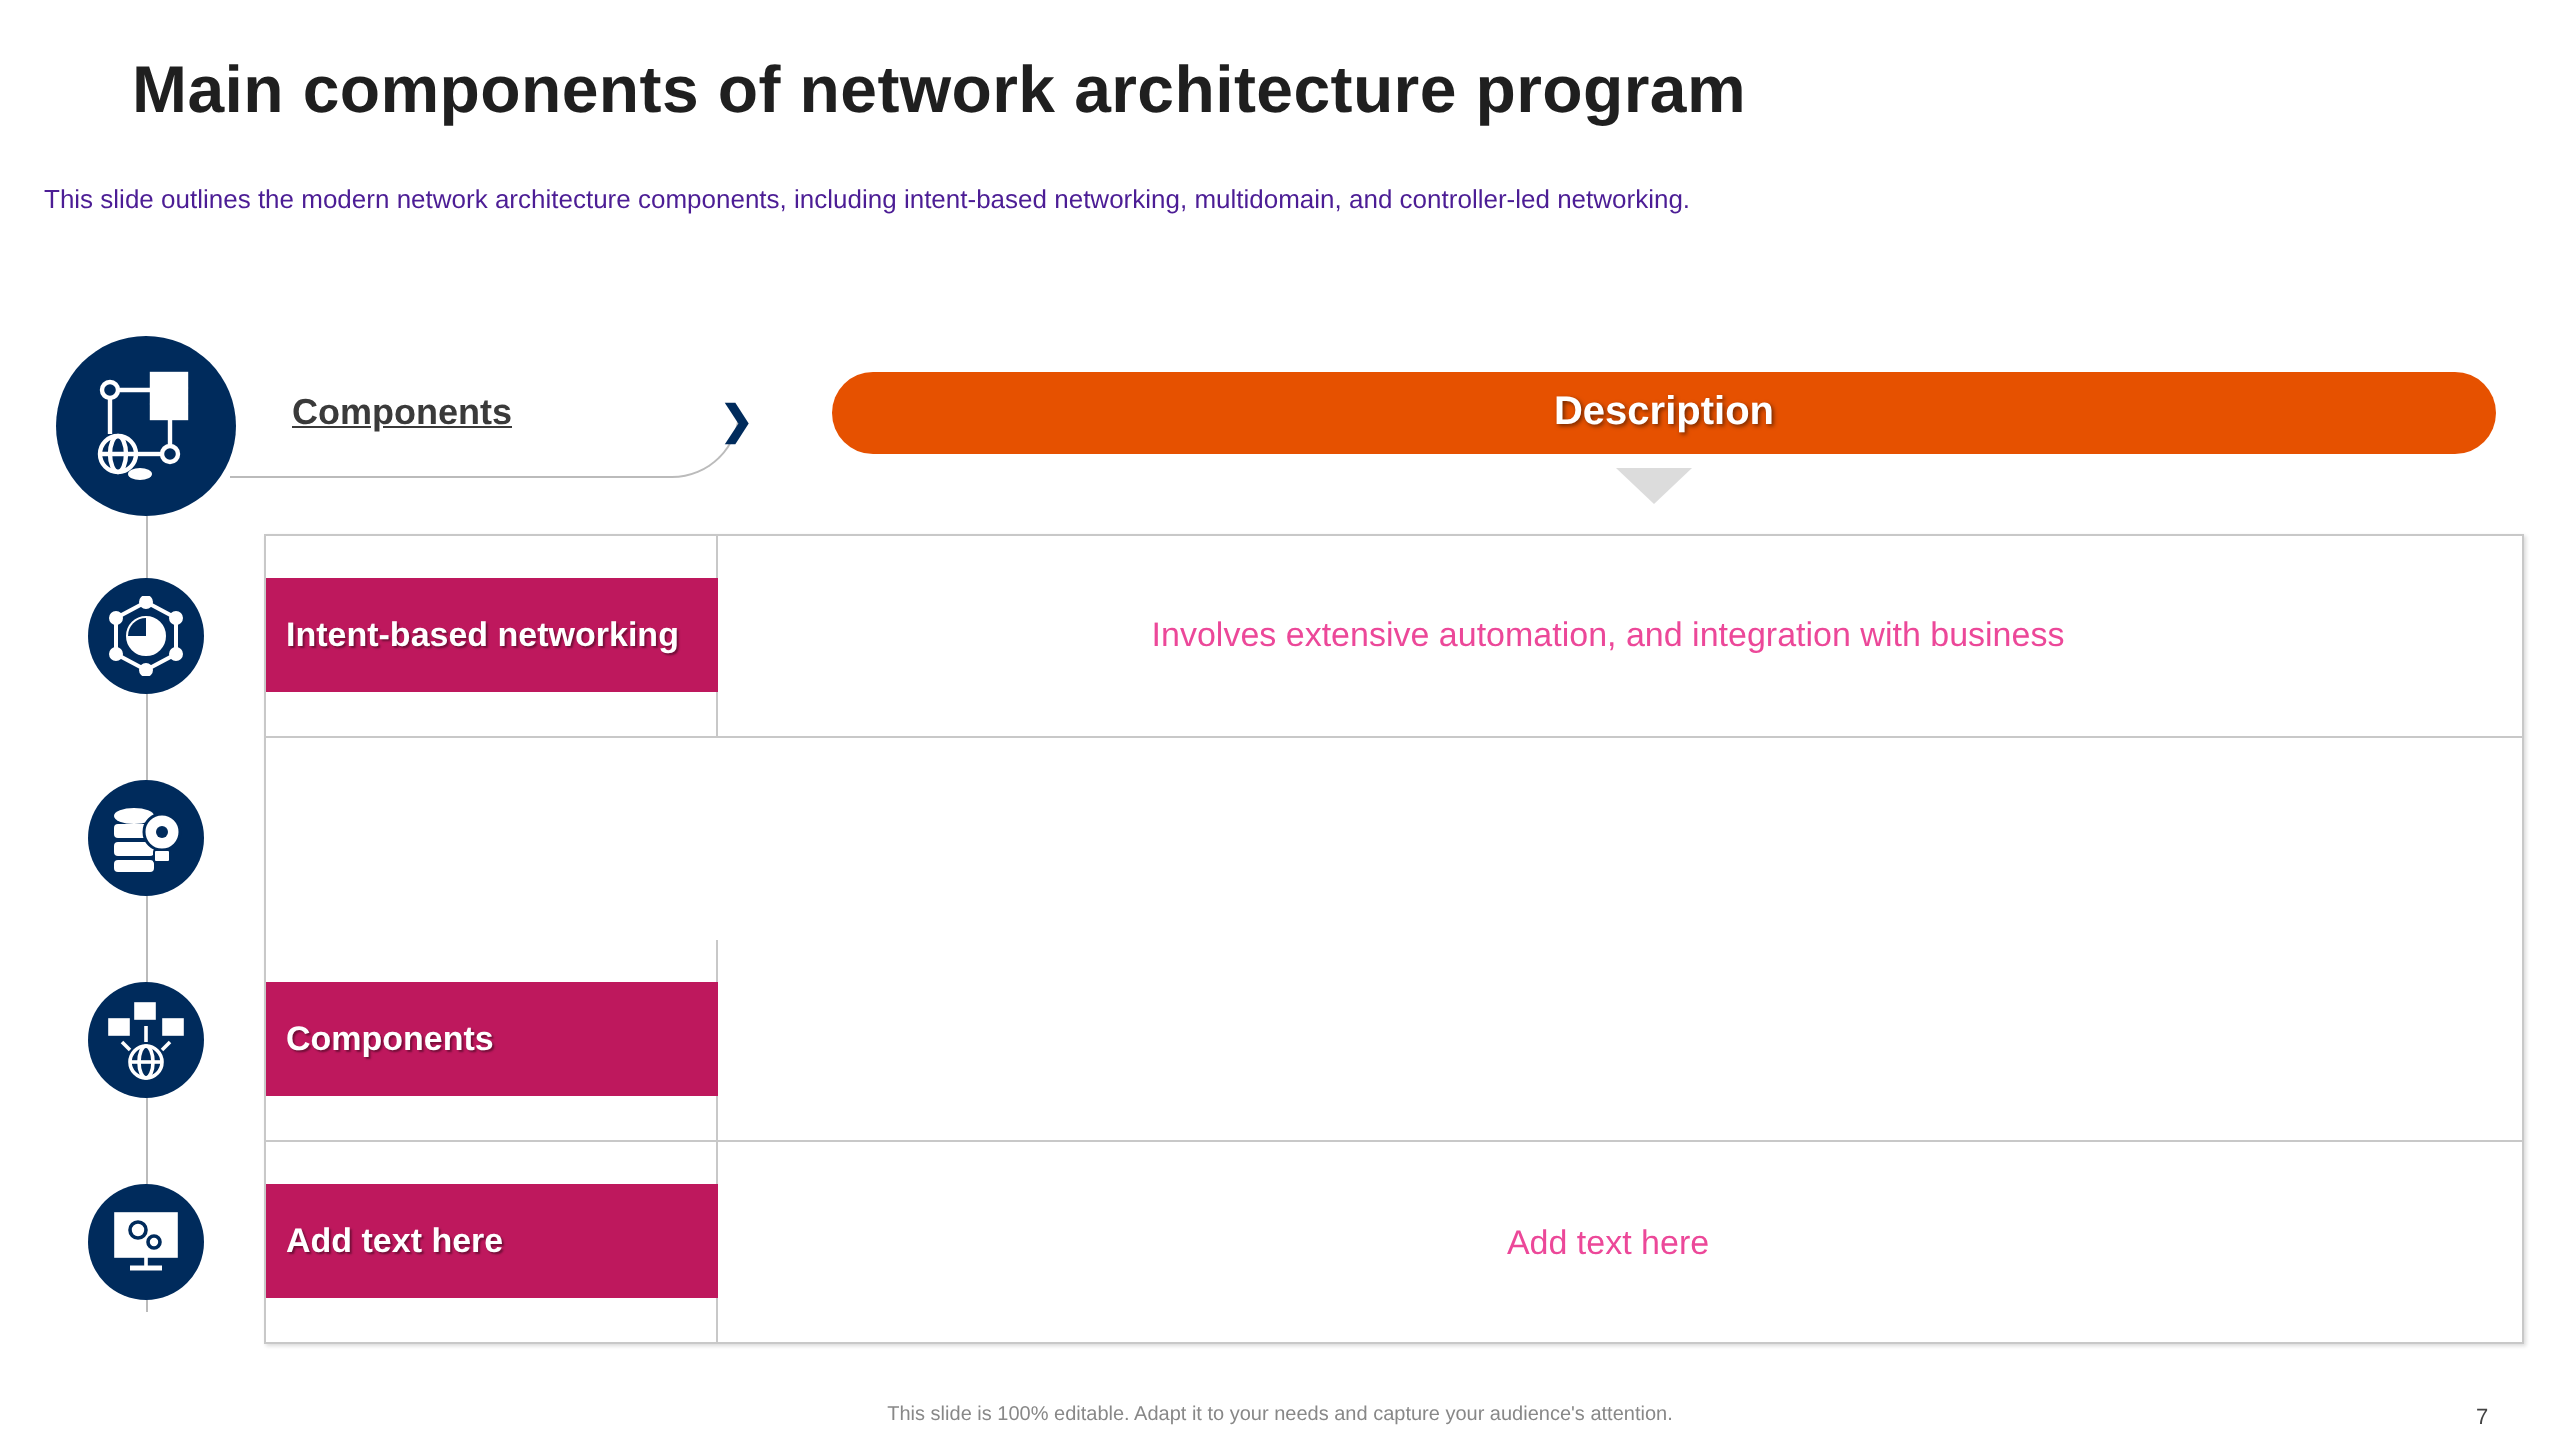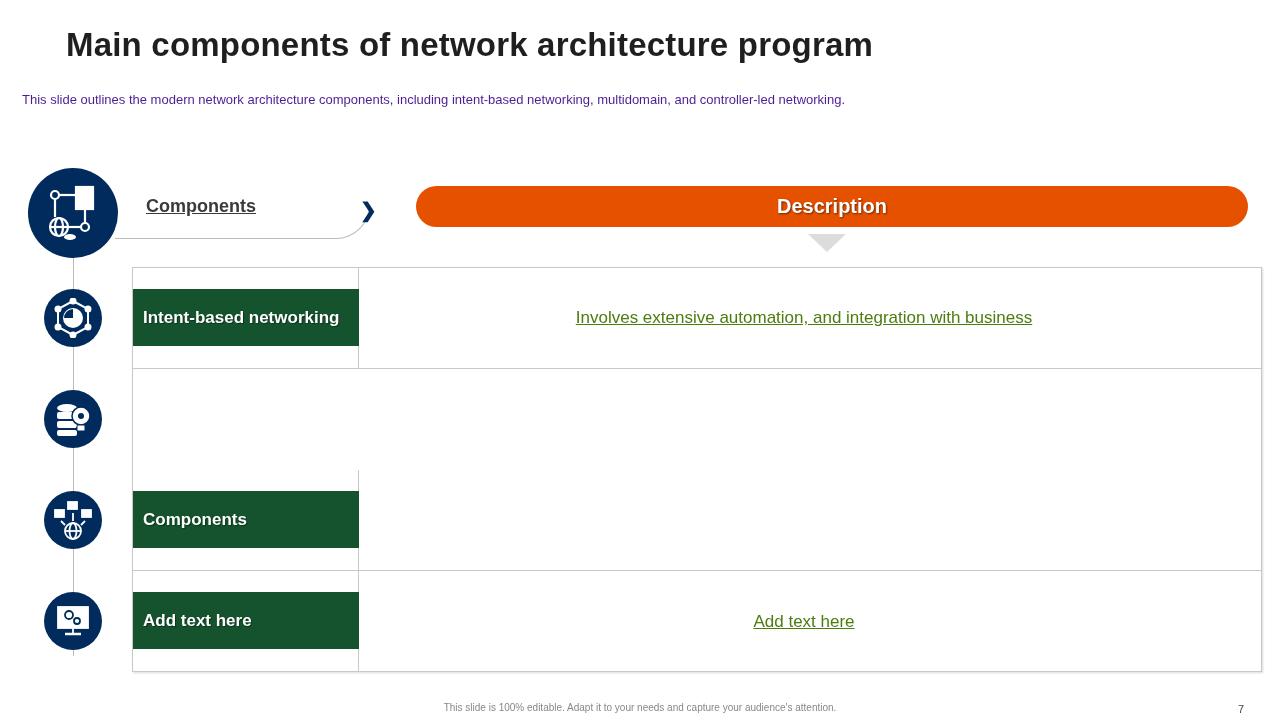--- a/index.html
+++ b/index.html
@@ -18,23 +18,23 @@
   .desc-pill { position: absolute; left: 416px; top: 186px; width: 832px; height: 41px; border-radius: 21px; background: #e65100; display:flex; align-items:center; justify-content:center; }
   .desc-pill span { color: #fff; font-size: 20px; font-weight: bold; text-shadow: 1px 1px 2px rgba(0,0,0,0.5); }
   .desc-arrow { position: absolute; left: 808px; top: 234px; width: 0; height: 0; border-left: 19px solid transparent; border-right: 19px solid transparent; border-top: 18px solid #dcdcdc; }
 
   .vline { position: absolute; left: 73px; top: 258px; width: 1px; height: 398px; background: #bbb; }
 
   .table { position: absolute; left: 132px; top: 267px; width: 1130px; height: 405px; border: 1px solid #c8c8c8; box-shadow: 1px 1px 2px rgba(0,0,0,0.15); }
   .row { position: absolute; left: 0; width: 100%; height: 101px; border-bottom: 1px solid #c8c8c8; }
   .row:last-child { border-bottom: none; }
   .row .divider { position: absolute; left: 225px; top: 0; width: 1px; height: 100%; background: #c8c8c8; }
-  .row .label-box { position: absolute; left: 0; top: 21px; width: 226px; height: 57px; background: #14532d; display:flex; align-items:center; padding-left: 10px; }
+  .row .label-box { position: absolute; left: 0; top: 21px; width: 226px; height: 57px; background: #be185d; display:flex; align-items:center; padding-left: 10px; }
   .row .label-box span { color: #fff; font-size: 17px; font-weight: bold; text-shadow: 1px 1px 1px rgba(0,0,0,0.4); }
-  .row .desc { position: absolute; left: 214px; right: 0; top: 0; height: 100%; display:flex; align-items:center; justify-content:center; font-size: 17px; color: #4d7c0f; text-decoration: underline; }
+  .row .desc { position: absolute; left: 214px; right: 0; top: 0; height: 100%; display:flex; align-items:center; justify-content:center; font-size: 17px; color: #ec4899; }
 
   .icon-circle { position: absolute; left: 44px; width: 58px; height: 58px; border-radius: 50%; background: #002b5c; display:flex; align-items:center; justify-content:center; }
 
   .footer { position: absolute; left: 0; width: 1280px; top: 702px; text-align: center; font-size: 10px; color: #888; }
   .page-num { position: absolute; left: 1238px; top: 703px; font-size: 11px; color: #444; }
 </style>
 </head>
 <body>
 
 <div class="title">Main components of network architecture program</div>

